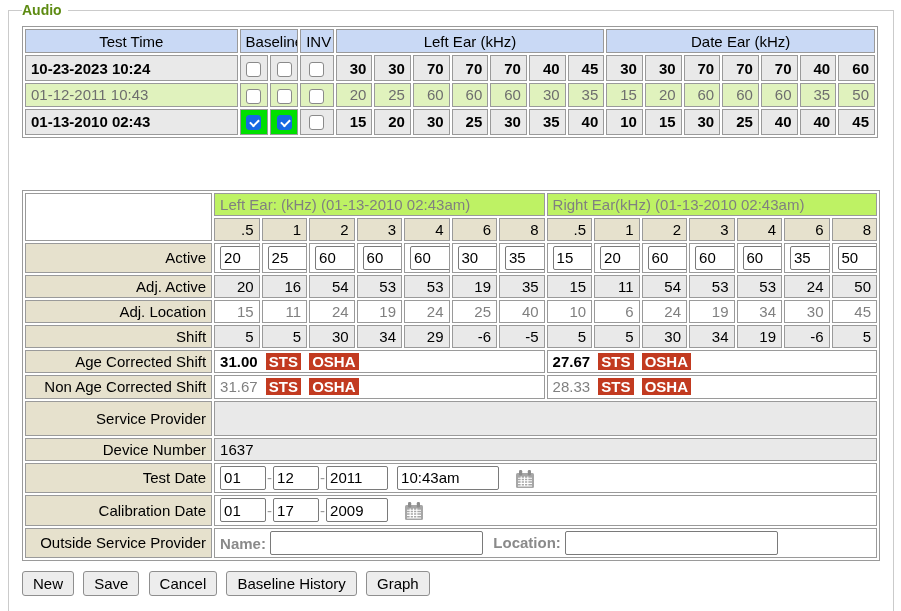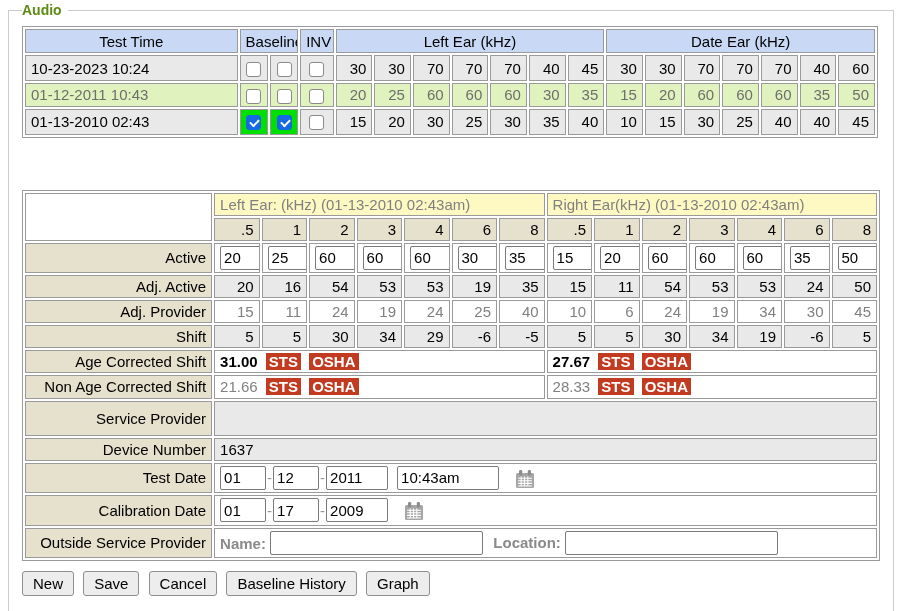--- a/index.html
+++ b/index.html
@@ -36,21 +36,21 @@
     border: 1px solid #9a9a9a;
     padding: 2px 5px;
     overflow: hidden;
     white-space: nowrap;
     font-weight: normal;
   }
   
   table.history { width: 856px; margin-top: 6px; }
   .hb { background: #c9d9f5; text-align: center; }
   .hb.num { text-align: right; }
-  tr.row-gray td { background: #e9e9e9; }
+  tr.row-gray td { background: #e9e9e9; font-weight: bold; }
   tr.row-green td { background: #e0f2bd; color: #6e6e6e; }
   td.num { text-align: right; }
   td.time-cell { text-align: left; }
   td.cb-cell { text-align: center; padding: 2px 1px; }
   td.cb-cell.sel { background: #00e000 !important; }
   .cb {
     display: inline-block;
     width: 15px; height: 15px;
     background: #fff;
     border: 1px solid #8a8a8a;
@@ -64,21 +64,21 @@
     content: "";
     position: absolute;
     left: 3px; top: 3px;
     width: 7px; height: 4px;
     border-left: 2px solid #fff;
     border-bottom: 2px solid #fff;
     transform: rotate(-45deg);
   }
   
   table.detail { width: 858px; margin-top: 52px; }
-  .ear-hdr { background: #fef9c3; color: #808080; text-align: left; padding: 1px 4px; }
+  .ear-hdr { background: #bef264; color: #808080; text-align: left; padding: 1px 4px; }
   .freq-tan { background: #e6e1cd; text-align: right; padding: 1px 5px; }
   td.rowlabel { background: #e6e1cd; text-align: right; }
   td.cell-gray { background: #e9e9e9; text-align: right; }
   td.cell-white-gray { background: #fff; color: #808080; text-align: right; }
   td.input-cell { background: #fff; padding: 2px 2px; }
   td.wide-gray { background: #e9e9e9; text-align: left; }
   td.wide-white { background: #fff; text-align: left; }
   td.shift-summary { background: #fff; text-align: left; }
   input.ti {
     font-family: "Liberation Sans", sans-serif;
@@ -286,21 +286,21 @@
       <td class="cell-gray">35</td>
       <td class="cell-gray">15</td>
       <td class="cell-gray">11</td>
       <td class="cell-gray">54</td>
       <td class="cell-gray">53</td>
       <td class="cell-gray">53</td>
       <td class="cell-gray">24</td>
       <td class="cell-gray">50</td>
     </tr>
     <tr style="height:22px">
-      <td class="rowlabel">Adj. Provider</td>
+      <td class="rowlabel">Adj. Location</td>
       <td class="cell-white-gray">15</td>
       <td class="cell-white-gray">11</td>
       <td class="cell-white-gray">24</td>
       <td class="cell-white-gray">19</td>
       <td class="cell-white-gray">24</td>
       <td class="cell-white-gray">25</td>
       <td class="cell-white-gray">40</td>
       <td class="cell-white-gray">10</td>
       <td class="cell-white-gray">6</td>
       <td class="cell-white-gray">24</td>
@@ -335,21 +335,21 @@
       </td>
       <td class="shift-summary" colspan="7">
         <span class="bold-val">27.67</span>
         <span class="badge">STS</span>
         <span class="badge">OSHA</span>
       </td>
     </tr>
     <tr style="height:24px">
       <td class="rowlabel">Non Age Corrected Shift</td>
       <td class="shift-summary" colspan="7">
-        <span class="gray-val">21.66</span>
+        <span class="gray-val">31.67</span>
         <span class="badge">STS</span>
         <span class="badge">OSHA</span>
       </td>
       <td class="shift-summary" colspan="7">
         <span class="gray-val">28.33</span>
         <span class="badge">STS</span>
         <span class="badge">OSHA</span>
       </td>
     </tr>
     <tr style="height:35px">

